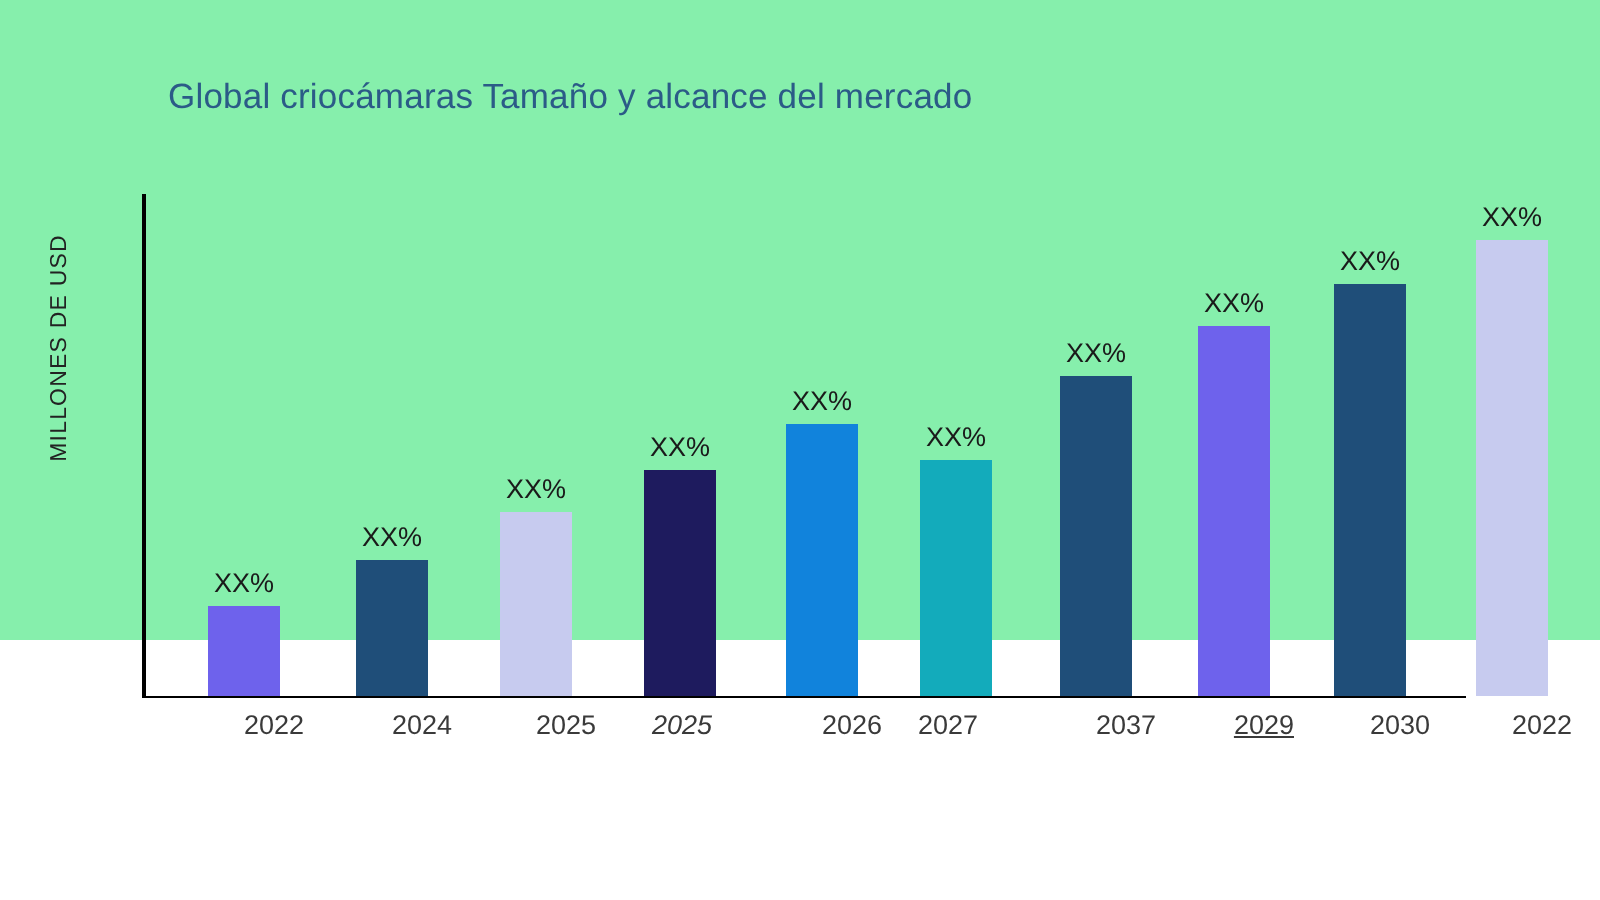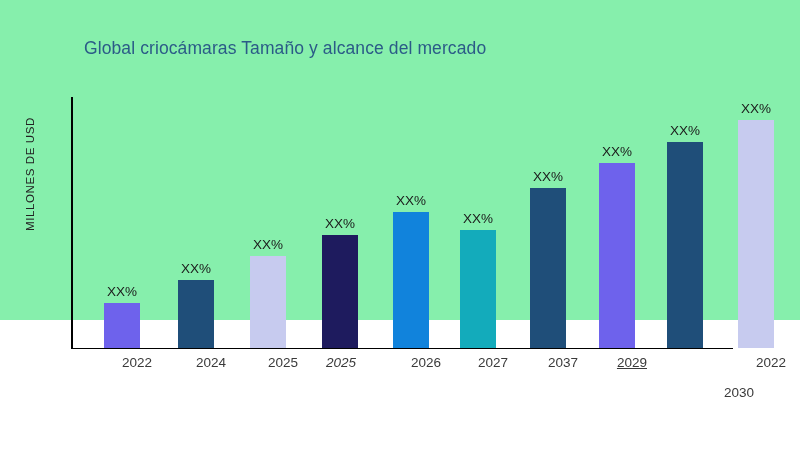--- a/index.html
+++ b/index.html
@@ -173,22 +173,22 @@
       </div>
       <div class="bar-group" style="left: 738px; width: 36px; height: 228px;">
         <div class="bar-rect" style="height: 228px; background: rgb(199, 203, 239);"></div>
         <div class="bar-value-label" style="bottom: 232px;">XX%</div>
       </div>
       <div class="x-tick-label" style="left: 92px; width: 60px;">2022</div>
       <div class="x-tick-label" style="left: 166px; width: 60px;">2024</div>
       <div class="x-tick-label" style="left: 238px; width: 60px;">2025</div>
       <div class="x-tick-label" style="left: 296px; width: 60px; font-style: italic;">2025</div>
       <div class="x-tick-label" style="left: 381px; width: 60px;">2026</div>
-      <div class="x-tick-label" style="left: 448px; width: 60px;">2027</div>
+      <div class="x-tick-label" style="left: 429px; width: 60px;">2027</div>
       <div class="x-tick-label" style="left: 518px; width: 60px;">2037</div>
       <div class="x-tick-label" style="left: 587px; width: 60px; text-decoration: underline;">2029</div>
-      <div class="x-tick-label" style="left: 694px; width: 60px; margin-top: 30px;">2030</div>
+      <div class="x-tick-label" style="left: 655px; width: 60px;">2030</div>
       <div class="x-tick-label" style="left: 726px; width: 60px;">2022</div>
     </div>
 
 
 
 </div>
 
 </body></html>

